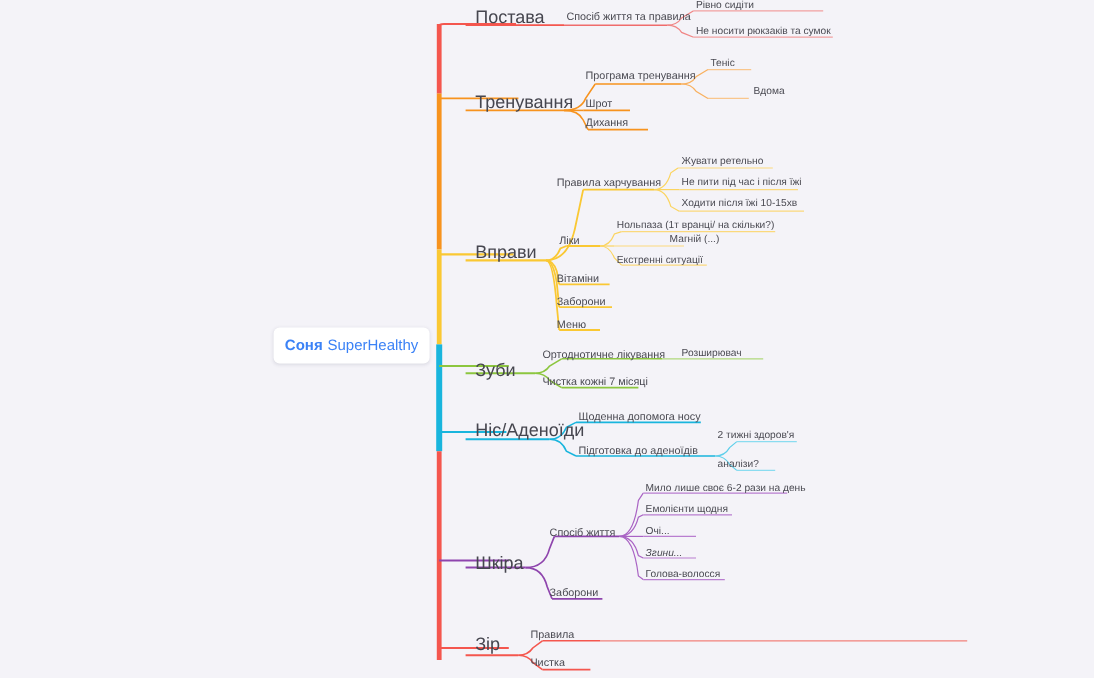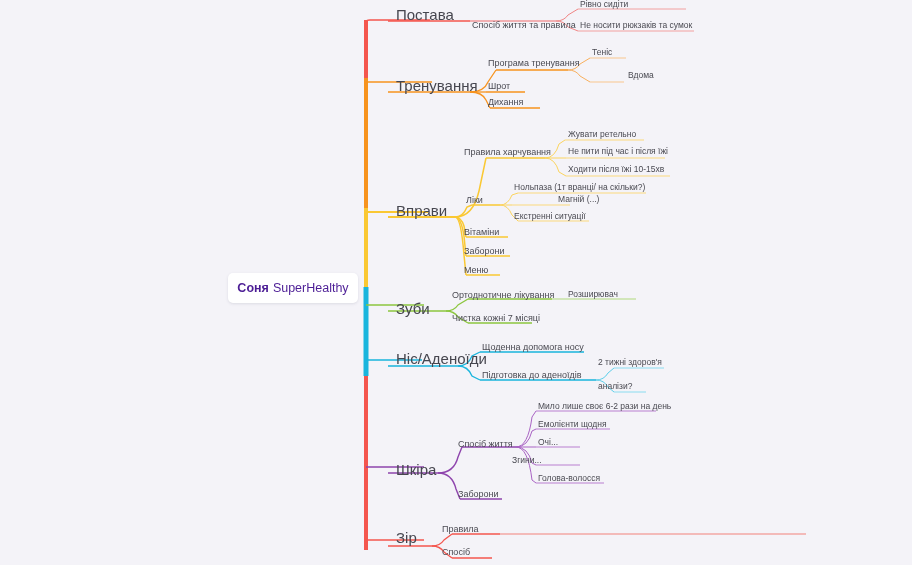--- a/index.html
+++ b/index.html
@@ -58,21 +58,21 @@
     top: 273px;
     width: 130px;
     height: 30px;
     background: #ffffff;
     border-radius: 5px;
     box-shadow: 0 1px 3px rgba(60,60,90,0.13);
     display: flex;
     align-items: center;
     justify-content: center;
     font-size: 12.5px;
-    color: #4c1d95;
+    color: #3b82f6;
   }
   #center-node .strong { font-weight: bold; margin-right: 4px; }
 </style>
 </head>
 <body style="background: rgb(244, 243, 248);">
 
 <div id="canvas">
 
   <svg class="wires" viewBox="0 0 912 565">
 
@@ -173,21 +173,21 @@
     <path d="M432,546 q8,0 12,6 L452,558" stroke="#f4564e" stroke-width="1.3" fill="none"></path>
     <path d="M452,558 L492,558" stroke="#f4564e" stroke-width="1.3" fill="none"></path>
   </svg>
 
   <div id="center-node">
     <span class="strong">Соня</span>
       <span>SuperHealthy</span>
   </div>
 
   <div class="node lvl1" style="left:396px; top:6px;">Постава</div>
-  <div class="node lvl2" style="left:472px; top:9px;margin-top:11px;">Спосіб життя та правила</div>
+  <div class="node lvl2" style="left:472px; top:9px;">Спосіб життя та правила</div>
   <div class="node lvl3" style="left:580px; top:0px;">Рівно сидіти</div>
   <div class="node lvl3" style="left:580px; top:21px;">Не носити рюкзаків та сумок</div>
 
   <div class="node lvl1" style="left:396px; top:77px;">Тренування</div>
   <div class="node lvl2" style="left:488px; top:58px;">Програма тренування</div>
   <div class="node lvl3" style="left:592px; top:48px;">Теніс</div>
   <div class="node lvl3" style="left:628px; top:71px;">Вдома</div>
   <div class="node lvl2" style="left:488px; top:81px;">Шрот</div>
   <div class="node lvl2" style="left:488px; top:97px;">Дихання</div>
 
@@ -213,21 +213,21 @@
   <div class="node lvl2" style="left:482px; top:342px;">Щоденна допомога носу</div>
   <div class="node lvl2" style="left:482px; top:370px;">Підготовка до аденоїдів</div>
   <div class="node lvl3" style="left:598px; top:358px;">2 тижні здоров'я</div>
   <div class="node lvl3" style="left:598px; top:382px;">аналізи?</div>
 
   <div class="node lvl1" style="left:396px; top:461px;">Шкіра</div>
   <div class="node lvl2" style="left:458px; top:439px;">Спосіб життя</div>
   <div class="node lvl3" style="left:538px; top:402px;">Мило лише своє 6-2 рази на день</div>
   <div class="node lvl3" style="left:538px; top:420px;">Емолієнти щодня</div>
   <div class="node lvl3" style="left:538px; top:438px;">Очі...</div>
-  <div class="node lvl3" style="left:512px; top:456px;">Згини...</div>
+  <div class="node lvl3" style="left:538px; top:456px;font-style:italic;">Згини...</div>
   <div class="node lvl3" style="left:538px; top:474px;">Голова-волосся</div>
   <div class="node lvl2" style="left:458px; top:489px;">Заборони</div>
 
   <div class="node lvl1" style="left:396px; top:529px;">Зір</div>
   <div class="node lvl2" style="left:442px; top:524px;">Правила</div>
-  <div class="node lvl2" style="left:442px; top:547px;">Спосіб</div>
+  <div class="node lvl2" style="left:442px; top:547px;">Чистка</div>
 
 </div>
 
 </body></html>

